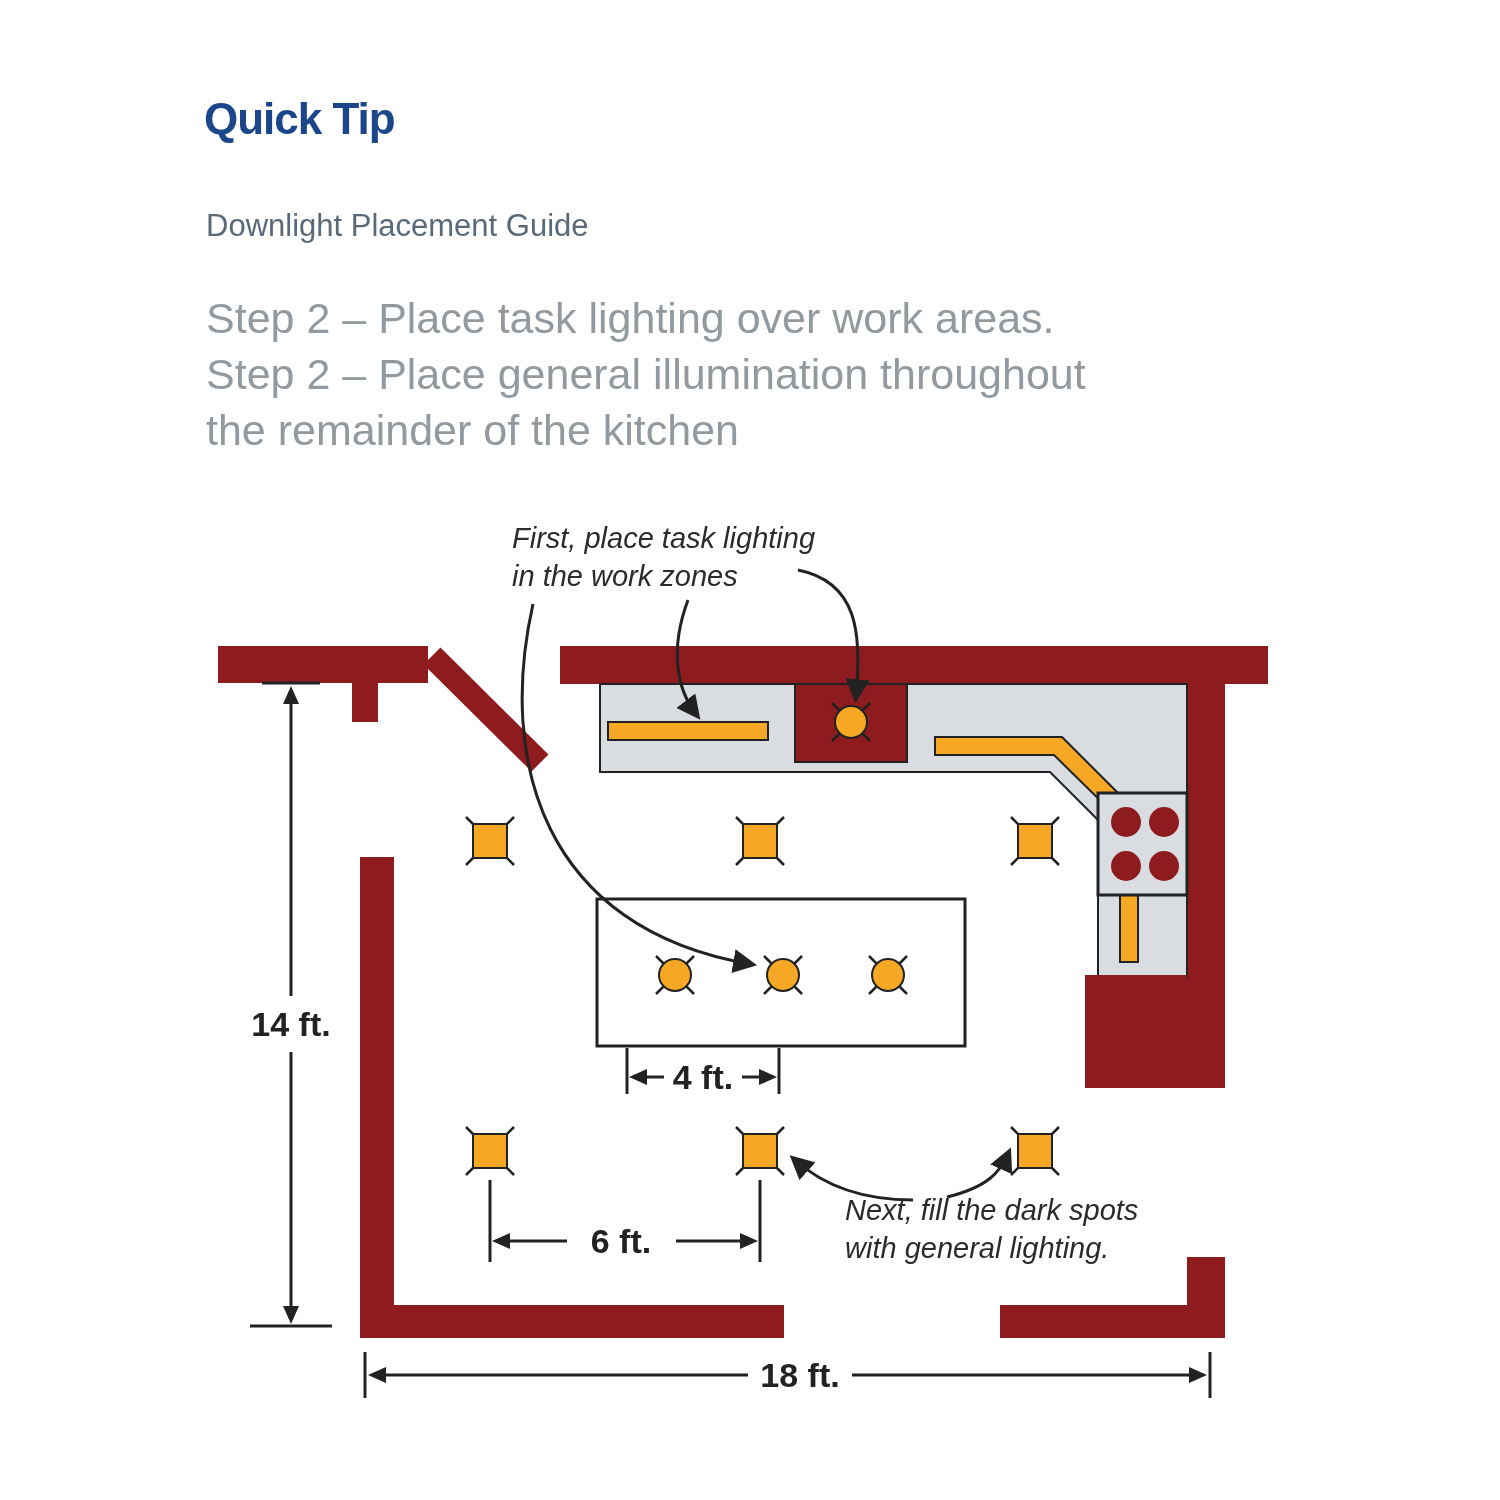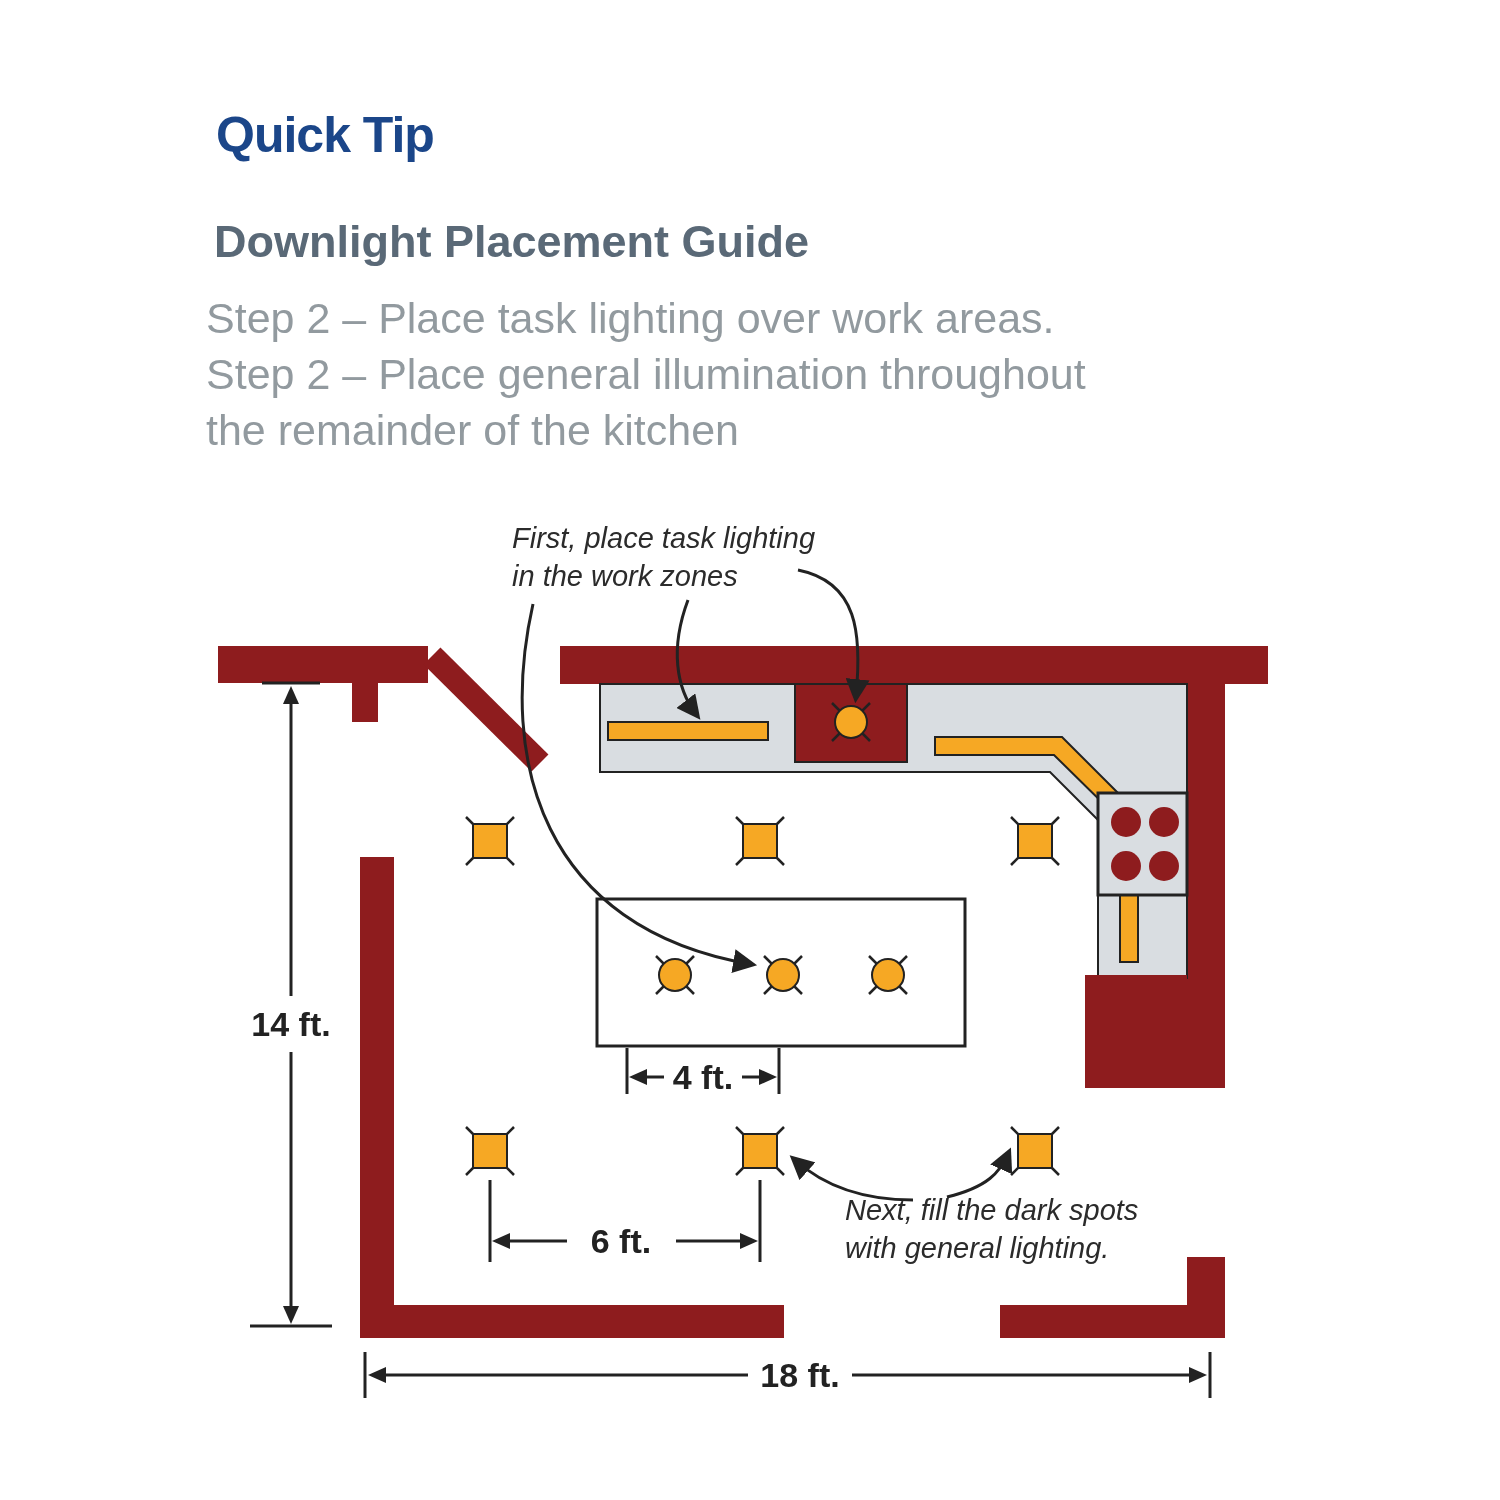--- a/index.html
+++ b/index.html
@@ -4,24 +4,24 @@
 <style>
   :root{
     --wall:#8e1c1e; --counter:#d9dde1; --light:#f6a824;
     --title:#1b4689; --subtitle:#5a6977; --steps:#929a9f; --ink:#222222;
   }
   html,body{margin:0;padding:0}
   body{
     width:1500px;height:1500px;background:#ffffff;position:relative;
     font-family:"Liberation Sans",sans-serif;overflow:hidden;
   }
-  .title{position:absolute;left:200px;top:90px;font-size:50px;font-weight:bold;
-    color:var(--title);margin:16px;letter-spacing:-1px}
-  .subtitle{position:absolute;left:206px;top:208px;font-size:45px;font-weight:bold;
-    color:var(--subtitle);margin:8px}
+  .title{position:absolute;left:200px;top:90px;font-size:44px;font-weight:bold;
+    color:var(--title);margin:4px;letter-spacing:-1px}
+  .subtitle{position:absolute;left:206px;top:208px;font-size:31px;font-weight:normal;
+    color:var(--subtitle);margin:0}
   .steps{position:absolute;left:206px;top:290px;font-size:43px;color:var(--steps);
     line-height:56px}
   .steps .indent{}
   svg.plan{position:absolute;left:0;top:0}
   .dim-label{font-family:"Liberation Sans",sans-serif;font-size:34px;font-weight:bold;fill:var(--ink)}
   .note{font-family:"Liberation Sans",sans-serif;font-size:29px;font-style:italic;fill:#2b2b2b}
   .dim{stroke:var(--ink);stroke-width:3;fill:none}
   .dim-arrow{fill:var(--ink);stroke:none}
   .ann{stroke:var(--ink);stroke-width:3;fill:none}
   .xline{stroke:var(--ink);stroke-width:2.5}

